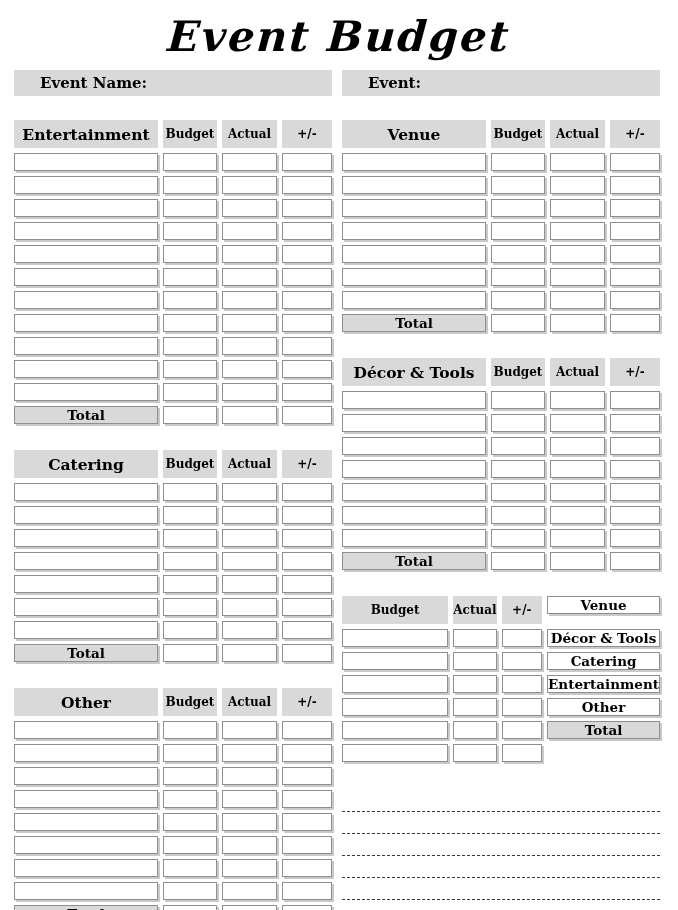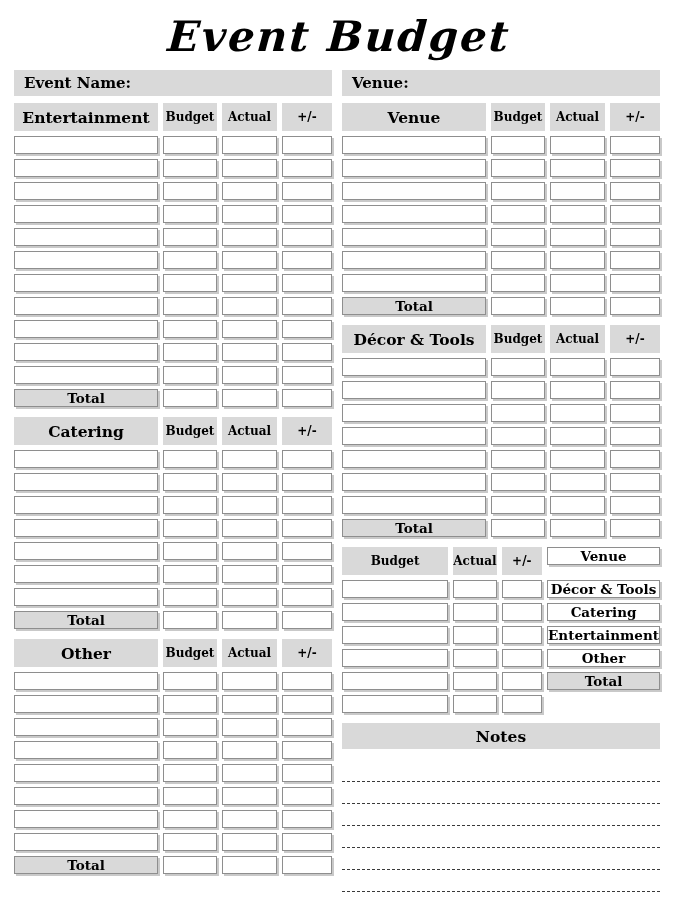--- a/index.html
+++ b/index.html
@@ -12,28 +12,28 @@
     margin:4px 0 10px 0; text-align:center;
     font-family:"DejaVu Serif","Liberation Serif",serif;
     font-style:italic; font-weight:700; font-size:42px; line-height:1.1;
     letter-spacing:2px; transform:skewX(-4deg);
   }
   .cols { display:flex; gap:10px; }
   .col { width:318px; display:flex; flex-direction:column; }
 
   .bar {
     background:var(--header-bg,#d9d9d9); height:26px; flex:0 0 auto;
-    display:flex; align-items:center; padding-left:10px; box-sizing:border-box;
-    font-weight:700; font-size:15px; margin-bottom:7px;
+    display:flex; align-items:center; padding-left:26px; box-sizing:border-box;
+    font-weight:700; font-size:15px; margin-bottom:24px;
   }
   .notes-bar { justify-content:center; padding-left:0; font-size:15.5px; margin-bottom:9px; }
 
   .budget-table {
     display:grid; grid-template-columns:144fr 54fr 55fr 50fr;
-    column-gap:5px; row-gap:5px; margin-bottom:10px;
+    column-gap:5px; row-gap:5px; margin-bottom:26px;
   }
   .hcell {
     background:var(--header-bg,#d9d9d9); height:28px; box-sizing:border-box;
     display:flex; align-items:center; justify-content:center;
     font-weight:700; font-size:15.5px;
   }
   .hcell.small { font-size:12px; }
   .cell {
     background:#fff; box-sizing:border-box; height:18px;
     border:1px solid var(--cell-border,#8e8e8e);
@@ -190,21 +190,21 @@
           <div class="cell"></div>
           <div class="cell total-label">Total</div>
           <div class="cell"></div>
           <div class="cell"></div>
           <div class="cell"></div>
         </section>
     </div>
 
     <div class="col">
       <div class="bar">
-        <span>Venue:</span>
+        <span>Event:</span>
       </div>
       <section class="budget-table">
           <div class="hcell">Venue</div>
           <div class="hcell small">Budget</div>
           <div class="hcell small">Actual</div>
           <div class="hcell small">+/-</div>
           <div class="cell"></div>
           <div class="cell"></div>
           <div class="cell"></div>
           <div class="cell"></div>
@@ -298,23 +298,20 @@
           <div class="cell row-label">Other</div>
           <div class="cell"></div>
           <div class="cell"></div>
           <div class="cell"></div>
           <div class="cell total-label">Total</div>
           <div class="cell"></div>
           <div class="cell"></div>
           <div class="cell"></div>
         </section>
 
-      <div class="bar notes-bar">
-        <span>Notes</span>
-      </div>
       <div class="notes-lines">
           <div class="notes-line"></div>
           <div class="notes-line"></div>
           <div class="notes-line"></div>
           <div class="notes-line"></div>
           <div class="notes-line"></div>
           <div class="notes-line"></div>
         </div>
     </div>
   </div>

